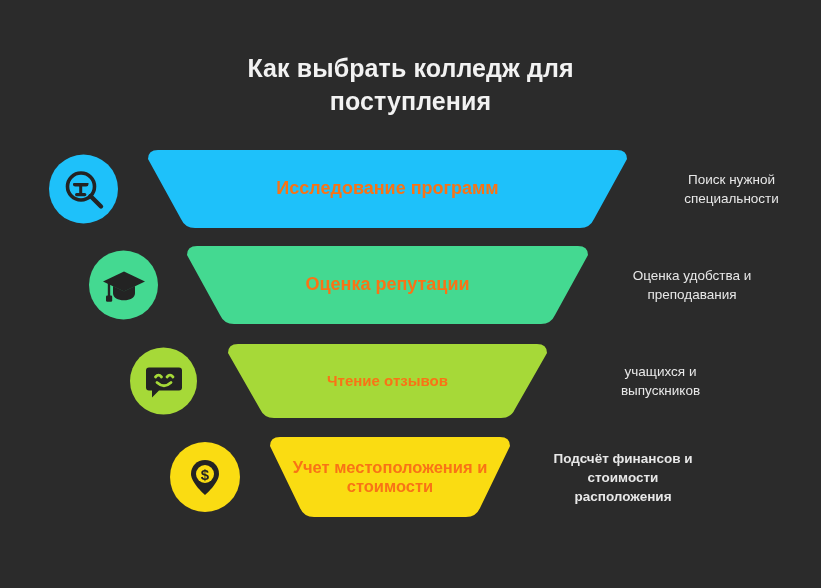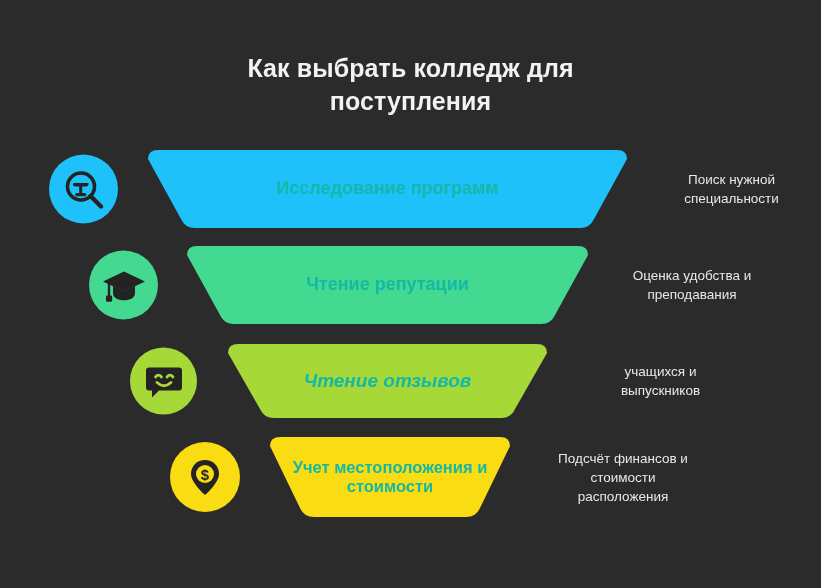--- a/index.html
+++ b/index.html
@@ -64,21 +64,21 @@
 
   .icon-wrap svg { display: block; }
 
   .funnel {
     position: absolute;
     top: 50%;
     transform: translateY(-50%);
     display: flex;
     align-items: center;
     justify-content: center;
-    color: #14b8a6;
+    color: #f97316;
     font-weight: bold;
     text-align: center;
   }
 
   .funnel-label {
     position: relative;
     z-index: 2;
     padding: 0 14px;
     line-height: 1.18;
   }
@@ -104,26 +104,26 @@
   
   .row-1 .icon-wrap { left: 49px;  width: 69px;  height: 69px; }
   .row-1 .funnel    { left: 139px; width: 497px; height: 80px; font-size: 18px; }
   .row-1 .caption   { left: 654px; width: 155px; }
 
   .row-2 .icon-wrap { left: 89px;  width: 69px;  height: 69px; }
   .row-2 .funnel    { left: 178px; width: 419px; height: 80px; font-size: 18px; }
   .row-2 .caption   { left: 612px; width: 160px; }
 
   .row-3 .icon-wrap { left: 130px; width: 67px;  height: 67px; }
-  .row-3 .funnel    { left: 219px; width: 337px; height: 76px; font-size: 19px; font-style: italic; }
+  .row-3 .funnel    { left: 219px; width: 337px; height: 76px; font-size: 15px; }
   .row-3 .caption   { left: 573px; width: 175px; }
 
   .row-4 .icon-wrap { left: 170px; width: 70px;  height: 70px; }
   .row-4 .funnel    { left: 261px; width: 258px; height: 82px; font-size: 16.5px; }
-  .row-4 .caption   { left: 533px; width: 180px; }
+  .row-4 .caption   { left: 533px; width: 180px; font-weight: bold; }
 
   .caption-line { display: block; }
 </style>
 </head>
 <body>
 
 <div class="infographic">
 
   <div class="title">Как выбрать колледж для поступления</div>
 
@@ -168,21 +168,21 @@
           </svg>
         </span>
       </div>
 
       <div class="funnel">
         <div class="funnel-shape">
           <svg viewBox="0 0 419 80" preserveAspectRatio="none">
             <path d="M9,10 Q9,1 19,1 L400,1 Q410,1 410,10 L377,70 Q373,79 363,79 L56,79 Q46,79 42,70 Z" fill="#44d991"></path>
           </svg>
         </div>
-        <div class="funnel-label">Чтение репутации</div>
+        <div class="funnel-label">Оценка репутации</div>
       </div>
 
       <div class="caption">
         <span class="caption-line">Оценка удобства и</span>
         <span class="caption-line">преподавания</span>
       </div>
     </div>
 
     <div class="row row-3">
 

